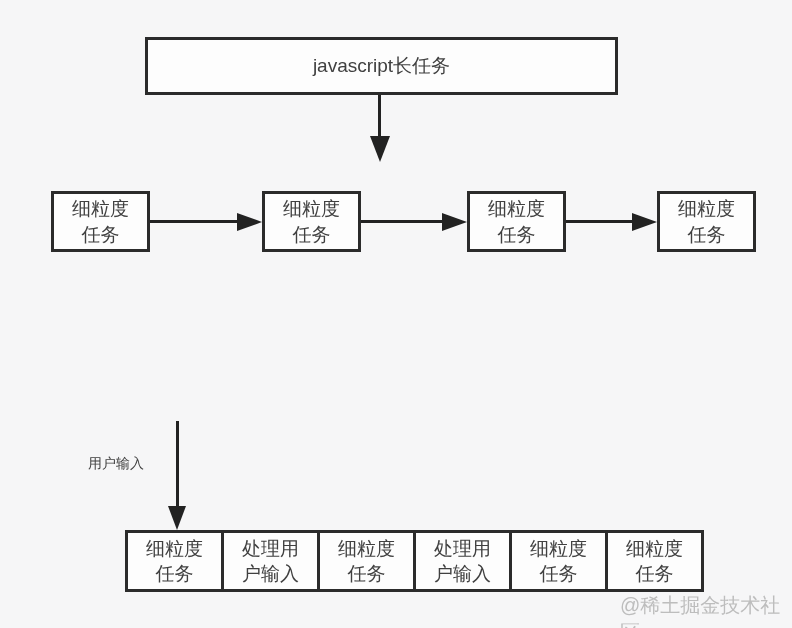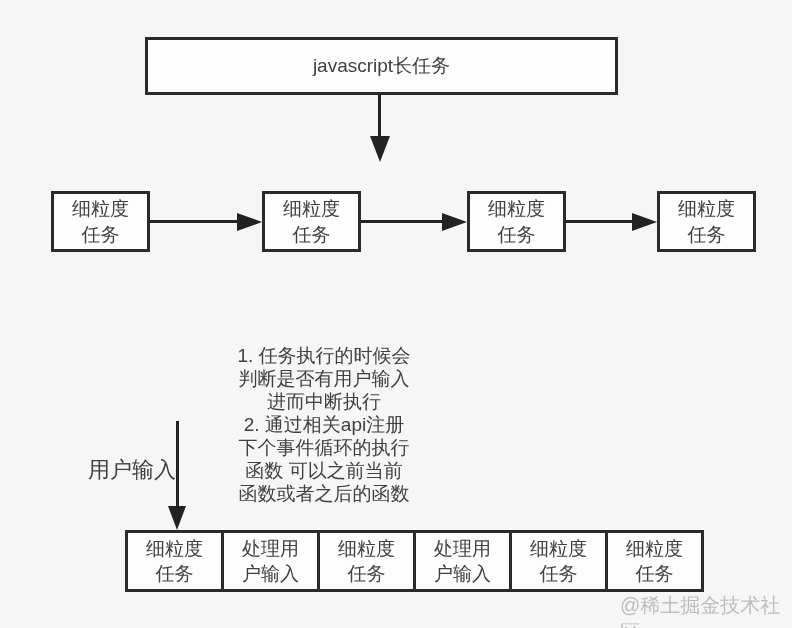--- a/index.html
+++ b/index.html
@@ -80,21 +80,21 @@
     left: 188px; top: 344px;
     width: 272px;
     text-align: center;
     font-size: 19px;
     line-height: 23px;
     color: var(--text);
   }
   .user-input-label {
     position: absolute;
     left: 88px; top: 455px;
-    font-size: 22px;
+    font-size: 14px;
     color: var(--text);
   }
   .watermark {
     position: absolute;
     left: 620px; top: 592px;
     font-size: 20px;
     color: var(--watermark-color);
   }
 </style>
 </head>
@@ -124,29 +124,20 @@
   </div>
   <div>
     <div class="shaft-h" style="left:361px; top:220px; width:82px;"></div>
     <div class="head-right" style="left:442px; top:213px;"></div>
   </div>
   <div>
     <div class="shaft-h" style="left:566px; top:220px; width:67px;"></div>
     <div class="head-right" style="left:632px; top:213px;"></div>
   </div>
 
-  <div class="notes">
-    <div>1. 任务执行的时候会</div>
-    <div>判断是否有用户输入</div>
-    <div>进而中断执行</div>
-    <div>2. 通过相关api注册</div>
-    <div>下个事件循环的执行</div>
-    <div>函数 可以之前当前</div>
-    <div>函数或者之后的函数</div>
-  </div>
 
   <div class="user-input-label">用户输入</div>
   <div>
     <div class="shaft-v" style="left:176px; top:421px; height:87px;"></div>
     <div class="head-down" style="left:168px; top:506px; border-top-width:24px; border-left-width:9px; border-right-width:9px;"></div>
   </div>
 
   <div class="box cell-box" style="left:125px;">细粒度
 任务</div>
   <div class="box cell-box" style="left:221px;">处理用

